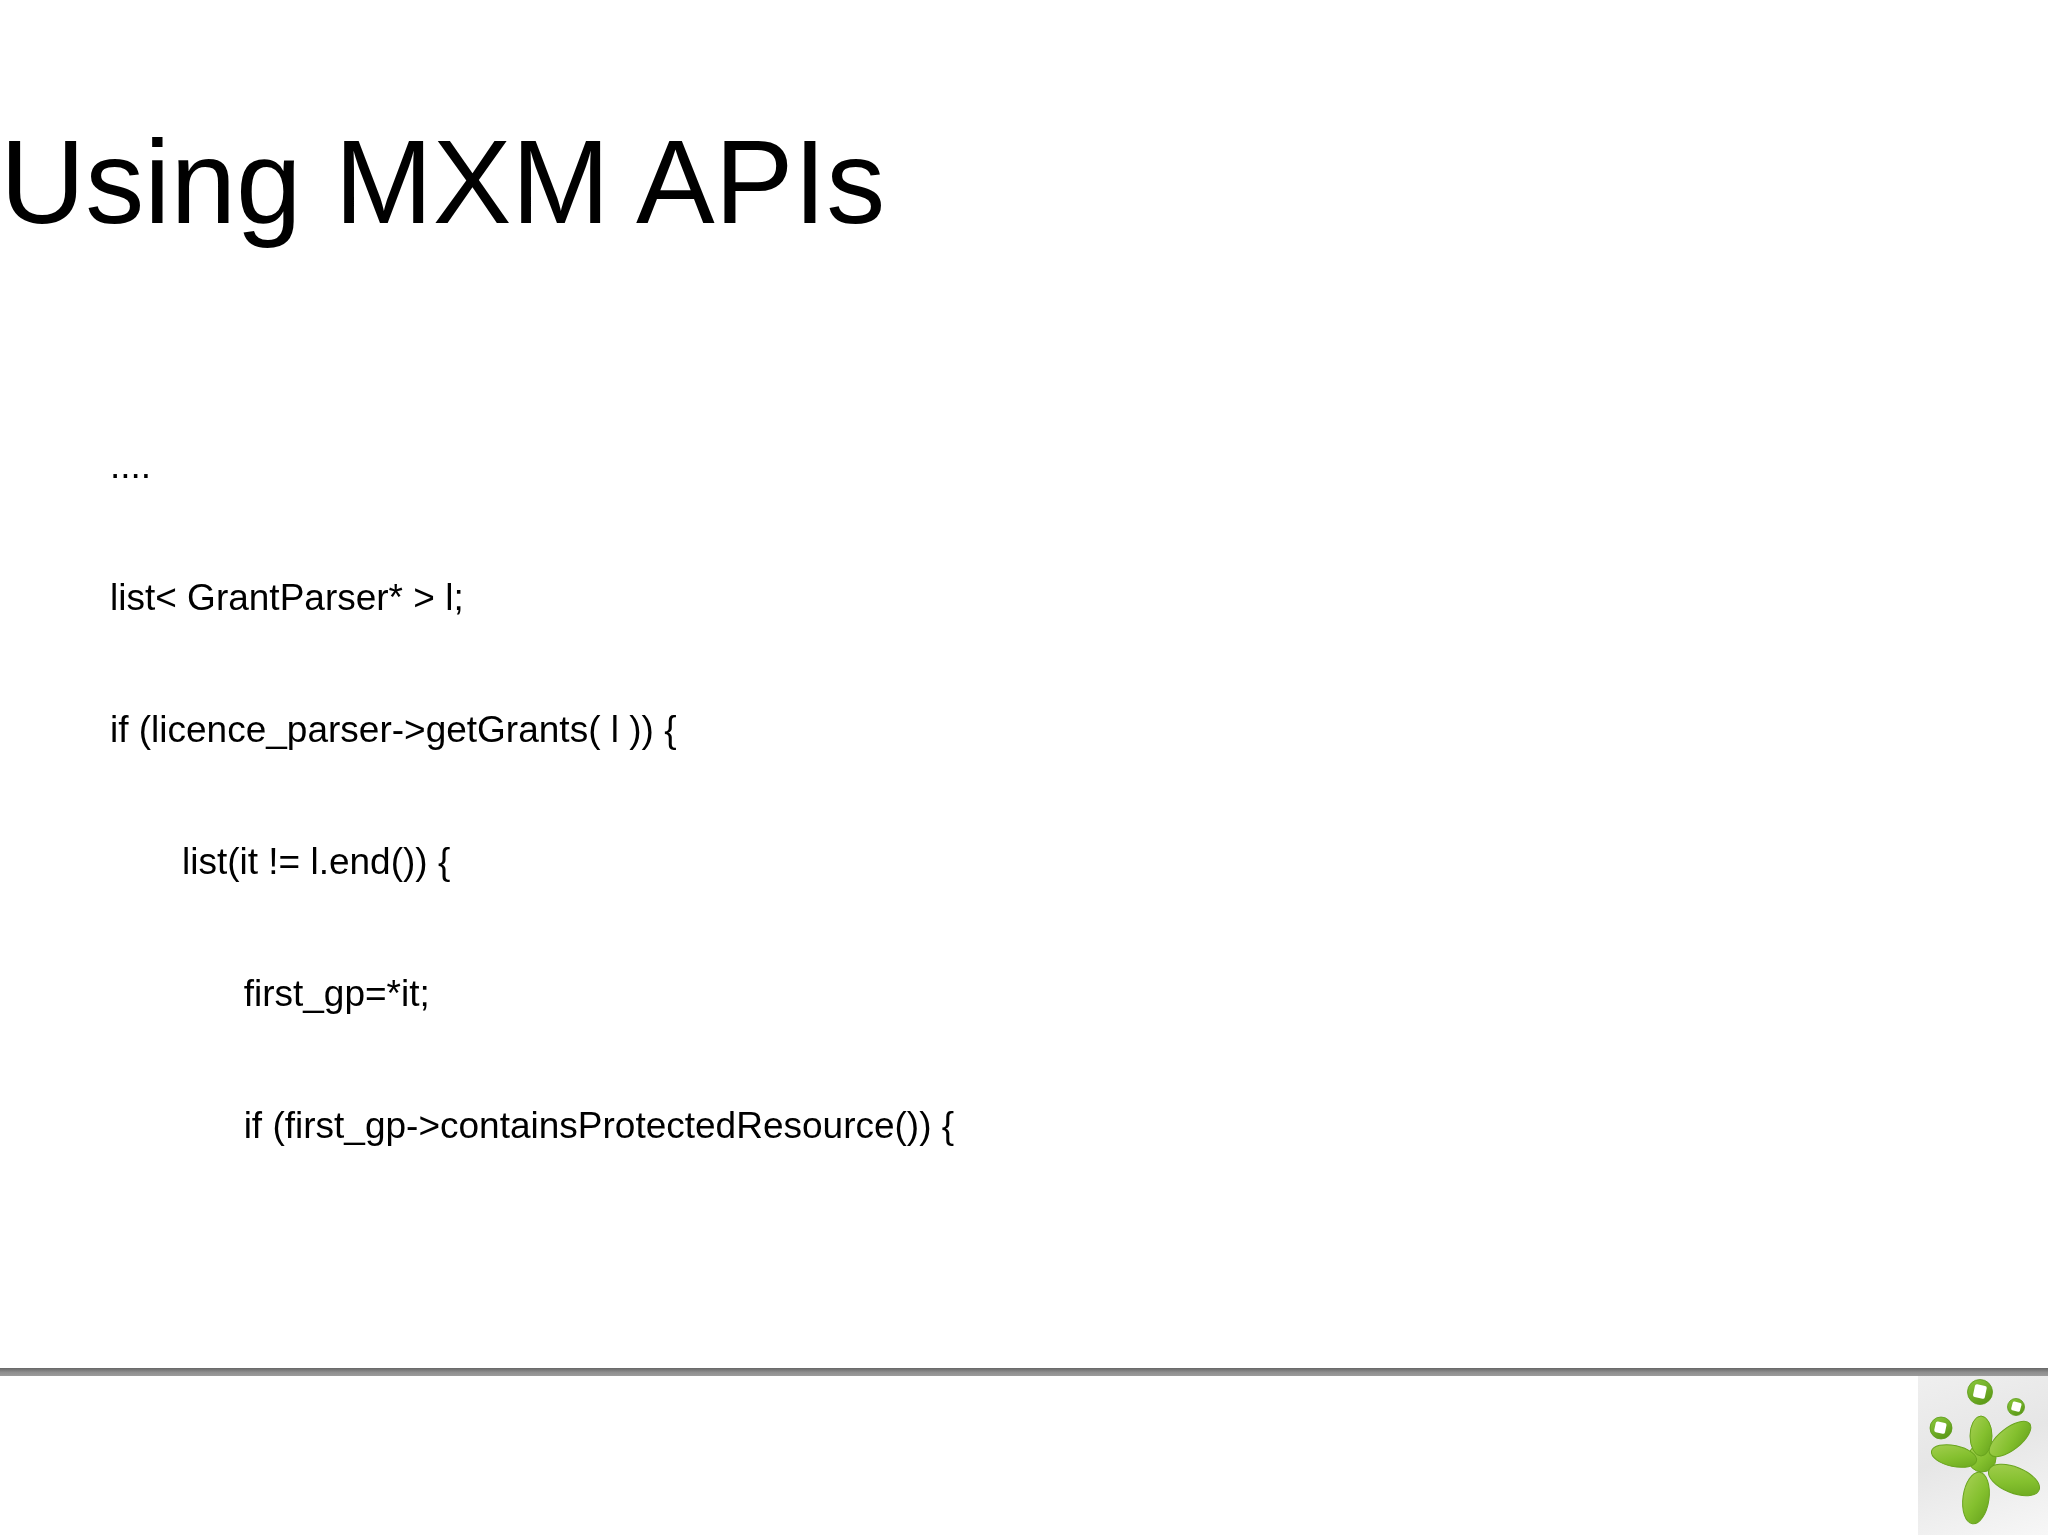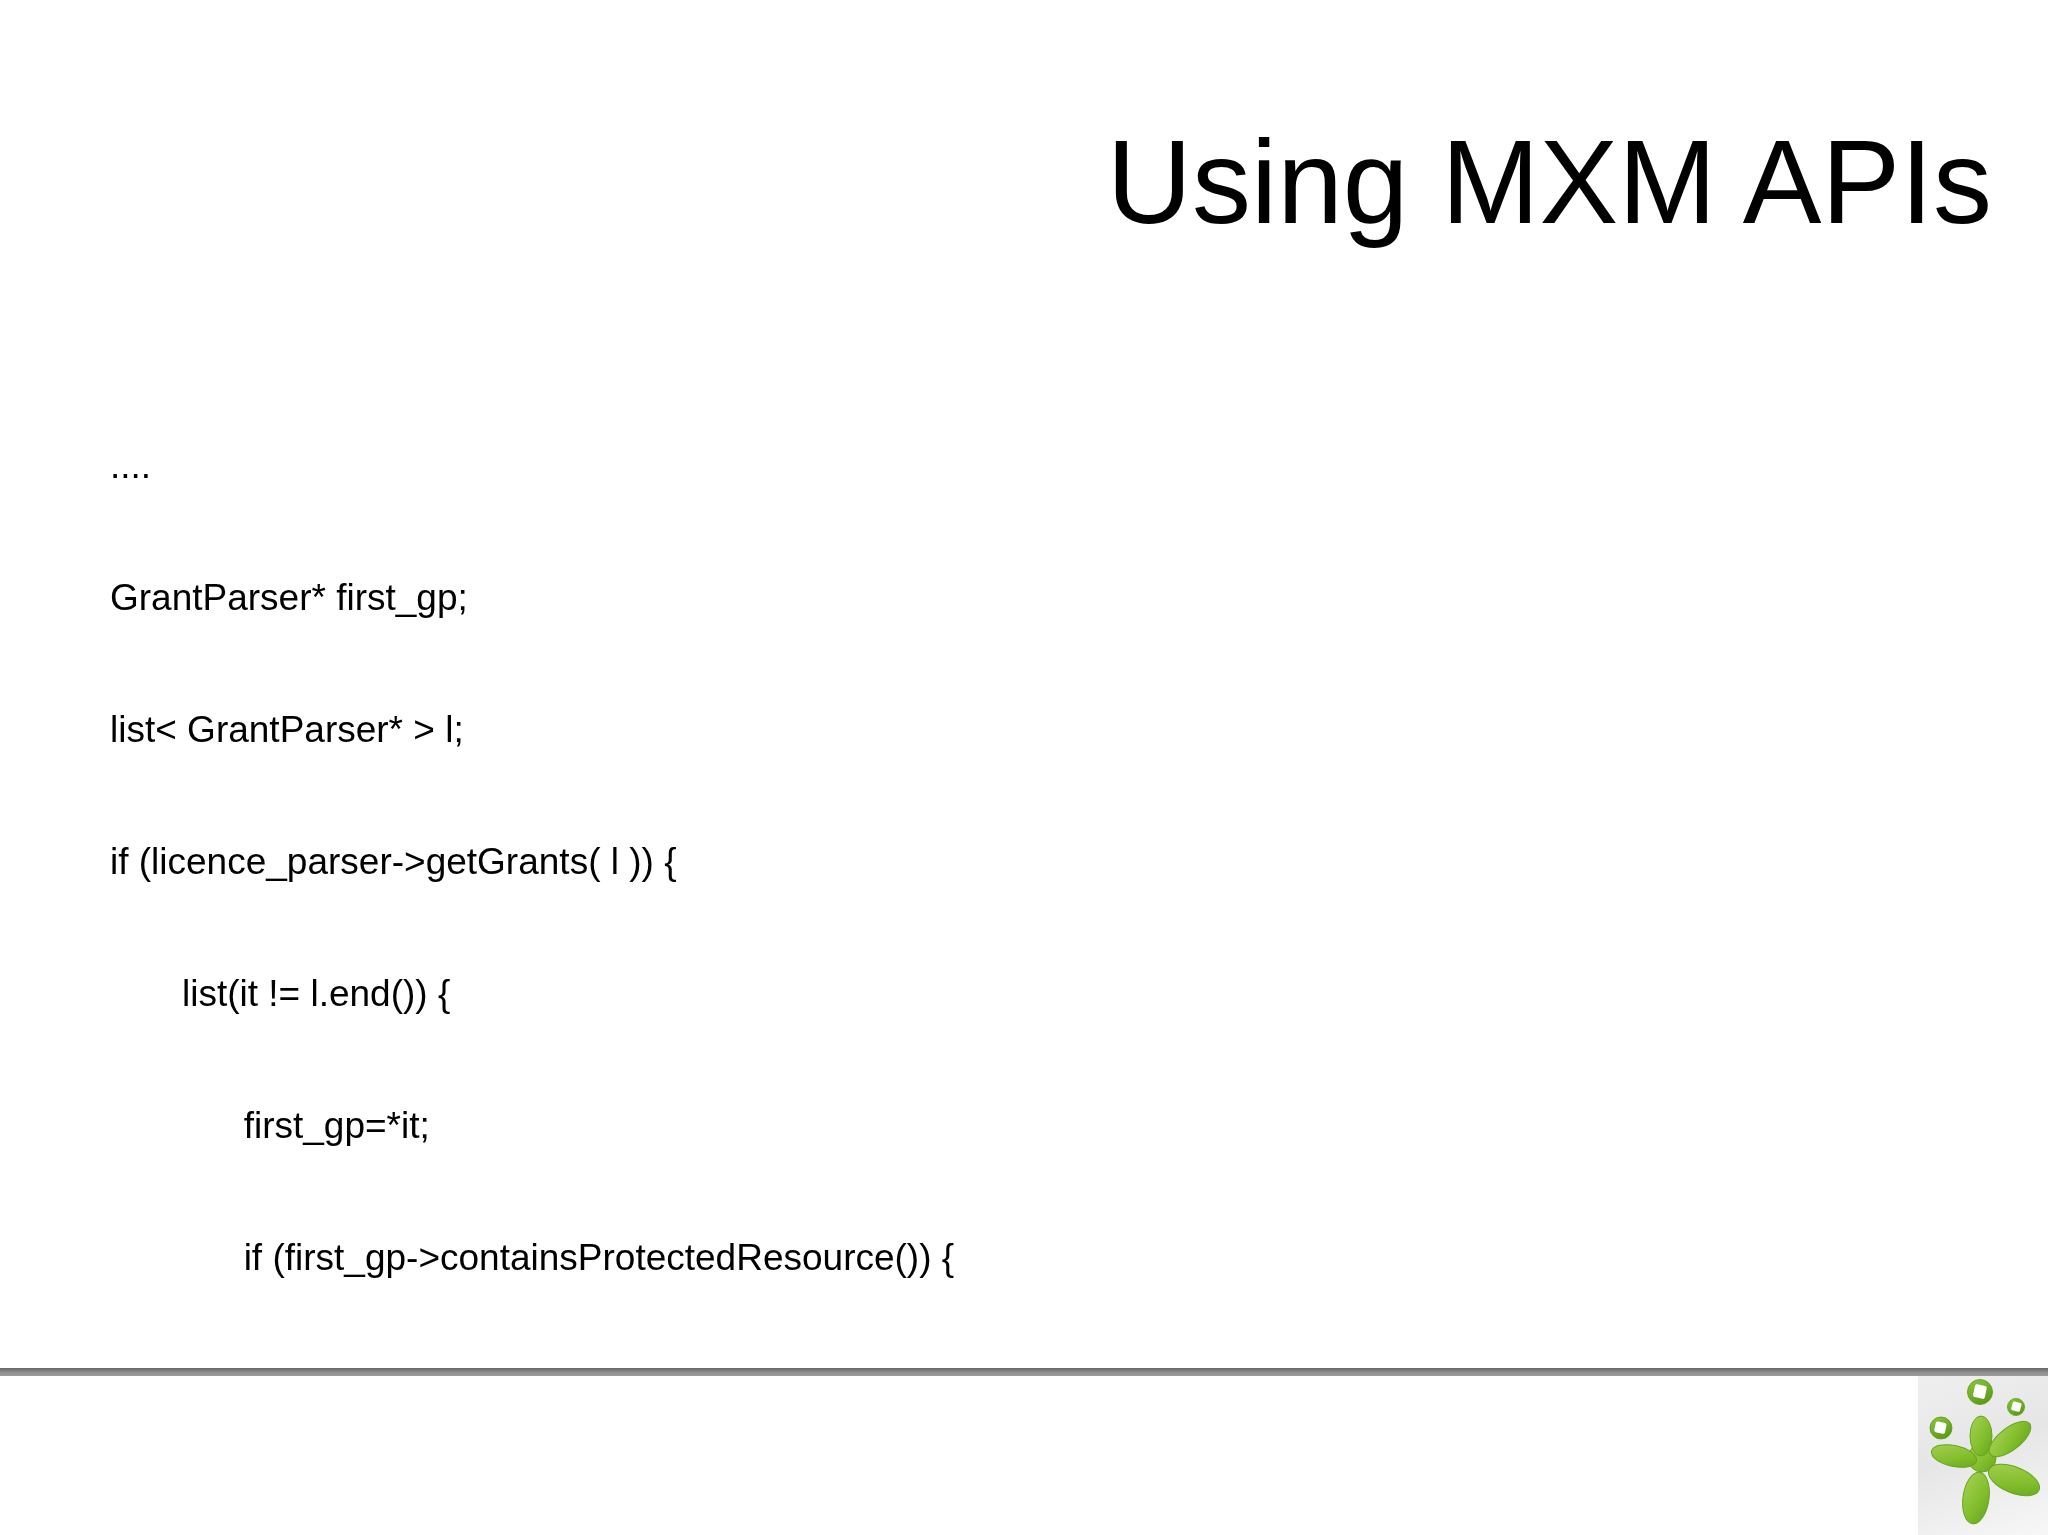--- a/index.html
+++ b/index.html
@@ -18,21 +18,21 @@
   .slide {
     position: absolute;
     inset: 0;
   }
   .title {
     position: absolute;
     top: 123px;
     left: 0;
     width: 1992px;          
     margin: 0;
-    text-align: right;
+    text-align: left;
     font-size: 118px;
     line-height: 118px;
     font-weight: 400;
     color: #000;
     white-space: nowrap;
   }
   .code {
     position: absolute;
     left: 110px;
     top: 356px;
@@ -68,21 +68,20 @@
 </style>
 </head>
 <body>
 
 <div class="slide">
 
   <h1 class="title">Using MXM APIs</h1>
 
   <div class="code">
     <div class="code-line">....</div>
-    <div class="code-line">GrantParser* first_gp;</div>
     <div class="code-line">list&lt; GrantParser* &gt; l;</div>
     <div class="code-line">if (licence_parser-&gt;getGrants( l )) {</div>
     <div class="code-line">       list(it != l.end()) {</div>
     <div class="code-line">             first_gp=*it;</div>
     <div class="code-line">             if (first_gp-&gt;containsProtectedResource()) {</div>
     
     
     
     
     

